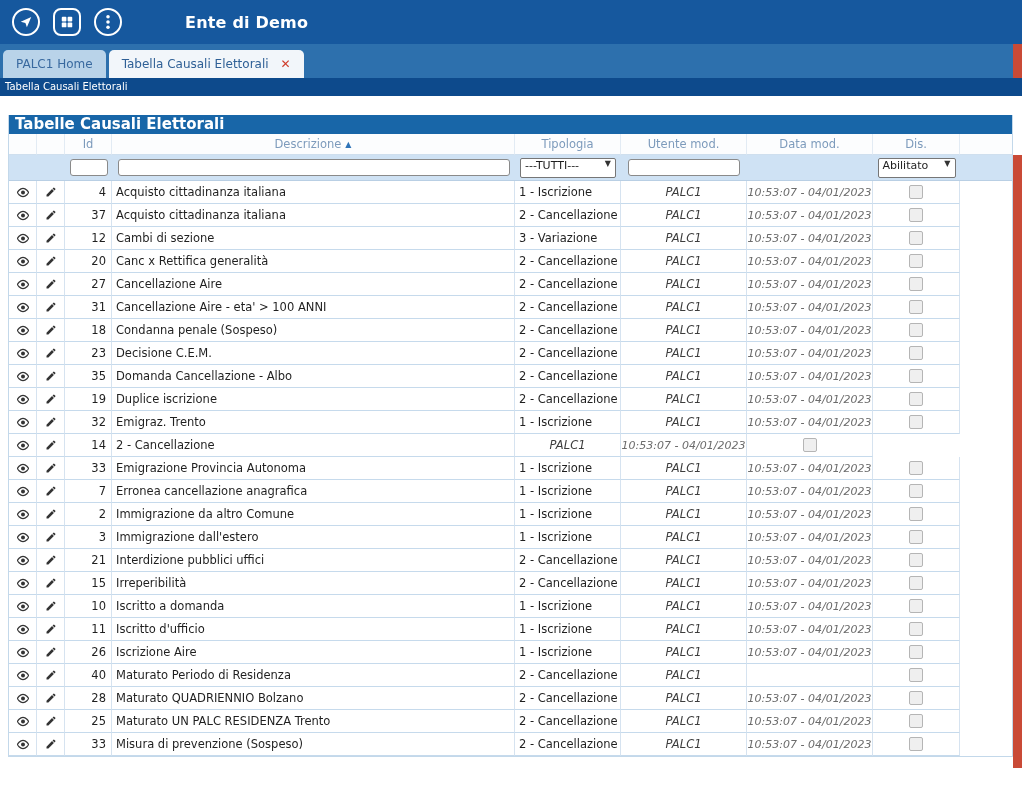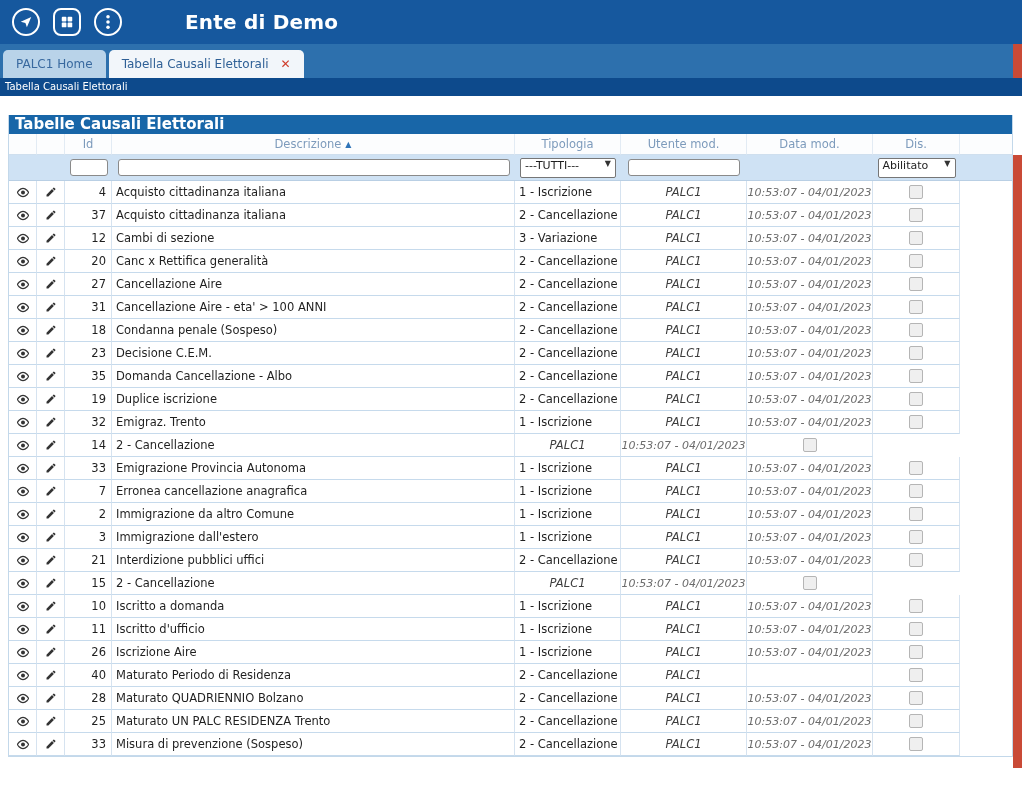--- a/index.html
+++ b/index.html
@@ -5,21 +5,21 @@
   html,body{margin:0;padding:0;background:#fff;}
   .app{position:relative;width:1022px;height:811px;overflow:hidden;background:#fff;
        font-family:"DejaVu Sans","Liberation Sans",sans-serif;}
 
   
   .topbar{height:44px;background:#16589e;display:flex;align-items:center;padding-left:12px;}
   .icon-btn{width:28px;height:28px;border:2px solid #fff;display:flex;align-items:center;
             justify-content:center;margin-right:13px;cursor:pointer;box-sizing:border-box;}
   .icon-btn.circle{border-radius:50%;}
   .icon-btn.square{border-radius:8px;}
-  .app-title{color:#fff;font-size:20px;font-weight:bold;margin-left:50px;letter-spacing:.2px;}
+  .app-title{color:#fff;font-size:16px;font-weight:bold;margin-left:50px;letter-spacing:.2px;}
 
   
   .tabbar{position:relative;height:34px;background:#2d70ad;display:flex;align-items:flex-end;
           padding-left:3px;gap:3px;}
   .tab{height:28px;display:flex;align-items:center;padding:0 13px;border-radius:5px 5px 0 0;
        font-size:12px;cursor:pointer;white-space:nowrap;}
   .tab.inactive{background:#b9d3e9;color:#38699f;text-align:right;}
   .tab.active{background:#f2f6fa;color:#2f6096;}
   .tab-close{color:#cf3a28;font-weight:bold;margin-left:12px;font-size:12px;}
   .tab-strip-red{position:absolute;right:0;top:0;width:9px;height:34px;background:#c94a36;}
@@ -575,20 +575,21 @@
         <path d="M12 2C6.5 2 2.6 8.2 2.6 9S6.5 16 12 16s9.4-6.2 9.4-7S17.5 2 12 2z" fill="none" stroke="#333" stroke-width="2"></path>
         <circle cx="12" cy="9" r="3.4" fill="#333"></circle>
       </svg>
     </div>
     <div class="cell icon-cell">
       <svg width="12" height="12" viewBox="0 0 24 24" fill="#333">
         <path d="M3 17.25V21h3.75L17.8 9.94l-3.75-3.75L3 17.25zM20.7 7.04a1 1 0 0 0 0-1.41L18.37 3.3a1 1 0 0 0-1.41 0l-1.83 1.83 3.75 3.75 1.82-1.84z"></path>
       </svg>
     </div>
     <div class="cell id-cell">15</div>
+    <div class="cell desc-cell">Irreperibilità</div>
     <div class="cell tipo-cell">2 - Cancellazione</div>
     <div class="cell utente-cell">PALC1</div>
     <div class="cell data-cell">10:53:07 - 04/01/2023</div>
     <div class="cell dis-cell">
       <span class="checkbox"></span>
     </div>
     <div class="cell filler-cell"></div>
   </div>
 
   <div class="grid-row data-row">

